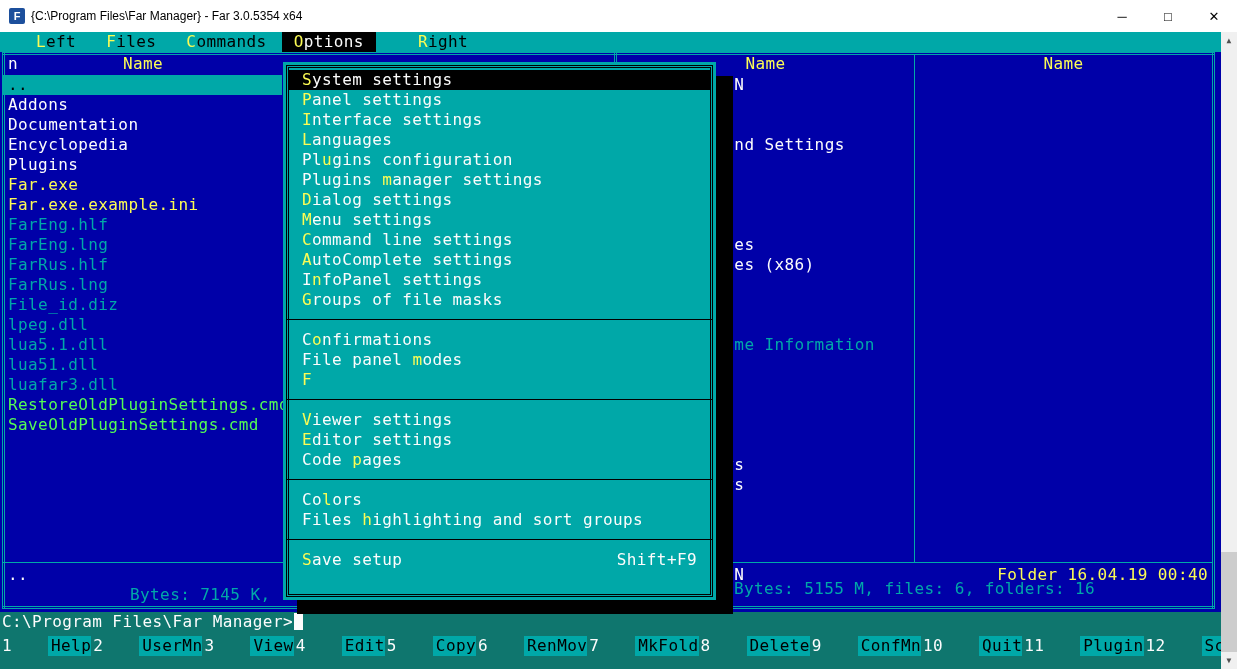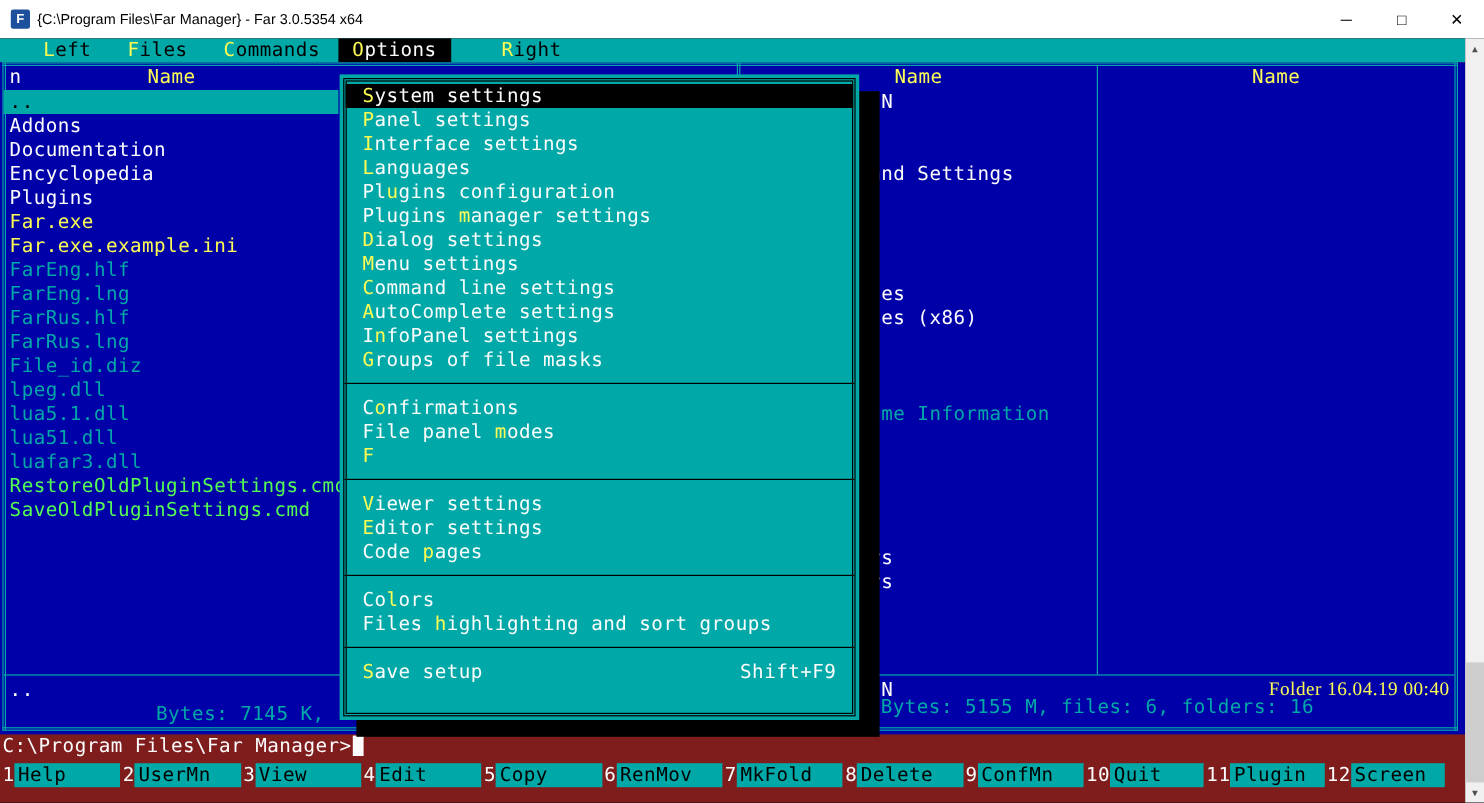--- a/index.html
+++ b/index.html
@@ -6,21 +6,21 @@
   .screen{position:relative;width:1237px;height:669px;background:#000;overflow:hidden;
           font-family:"DejaVu Sans Mono","Liberation Mono",monospace;font-size:16px;letter-spacing:.4px;}
   
   .titlebar{position:absolute;top:0;left:0;width:1237px;height:32px;background:var(--titlebar_bg,#fff);
             display:flex;align-items:center;color:#000;font-family:"Liberation Sans",sans-serif;font-size:12px;letter-spacing:0;}
   .app-icon{width:16px;height:16px;margin:0 6px 0 9px;background:#1c4f9c;color:#fff;font-size:11px;font-weight:bold;
             display:flex;align-items:center;justify-content:center;border-radius:2px;}
   .title-text{flex:1;white-space:nowrap;overflow:hidden;}
   .win-btn{width:46px;height:32px;display:flex;align-items:center;justify-content:center;font-size:13px;color:#000;}
   
-  .console{position:absolute;top:32px;left:0;width:1221px;height:637px;background:#7f1d1d;}
+  .console{position:absolute;top:32px;left:0;width:1221px;height:637px;background:#0f766e;}
   
   .menubar{position:absolute;top:0;left:0;width:1221px;height:20px;line-height:20px;background:var(--menubar_bg,#00a8a8);
            display:flex;color:#000;white-space:pre;}
   .mb-item{margin-left:30px;}
   .mb-item:first-child{margin-left:36px;}
   .mb-item .hk{color:var(--yellow,#fcfc54);}
   .mb-item.selected{margin-left:15px;margin-right:12px;padding:0 12px;background:#000;color:var(--white,#fcfcfc);}
   .mb-item.selected .hk{color:var(--yellow,#fcfc54);}
   
   .panels{position:absolute;top:20px;left:0;width:1221px;height:560px;background:var(--panel_bg,#0000a8);}
@@ -39,41 +39,41 @@
   .file-row{height:20px;line-height:20px;padding-left:5px;white-space:pre;overflow:visible;}
   .rp-row{position:absolute;left:624px;height:20px;line-height:20px;white-space:pre;}
   .c-white{color:var(--white,#fcfcfc);}
   .c-cyan{color:var(--cyan,#00a8a8);}
   .c-yellow{color:var(--yellow,#fcfc54);}
   .c-green{color:var(--green,#54fc54);}
   .file-row.cursor{background:var(--cyan,#00a8a8);color:#000;}
   .lp-status{position:absolute;left:8px;top:513px;height:20px;line-height:20px;color:var(--white,#fcfcfc);white-space:pre;}
   .lp-info{position:absolute;left:130px;top:533px;height:20px;line-height:20px;color:var(--cyan,#00a8a8);white-space:pre;}
   .rp-status-name{position:absolute;left:624px;top:513px;height:20px;line-height:20px;color:var(--white,#fcfcfc);white-space:pre;}
-  .rp-status-info{position:absolute;right:13px;top:513px;height:20px;line-height:20px;color:var(--yellow,#fcfc54);white-space:pre;font-family:Liberation Serif, serif;}
+  .rp-status-info{position:absolute;right:13px;top:513px;height:20px;line-height:20px;color:var(--yellow,#fcfc54);white-space:pre;}
   .rp-info{position:absolute;left:617px;top:527px;width:595px;height:20px;line-height:20px;text-align:center;color:var(--cyan,#00a8a8);white-space:pre;}
   
   .menu-shadow{position:absolute;left:297px;top:44px;width:436px;height:538px;background:#000;z-index:8;}
   .dropdown{position:absolute;left:283px;top:30px;width:433px;height:538px;background:var(--menubar_bg,#00a8a8);z-index:9;}
   .dropdown-border{position:absolute;inset:3px;border:3px double #000;pointer-events:none;}
   .dropdown-items{position:absolute;left:5px;right:5px;top:8px;}
   .mi{height:20px;line-height:20px;padding:0 14px;display:flex;white-space:pre;color:var(--white,#fcfcfc);}
   .mi .hk{color:var(--yellow,#fcfc54);}
   .mi.selected{background:#000;}
   .mi .sc{margin-left:auto;}
   .msep{height:20px;position:relative;}
   .msep::after{content:"";position:absolute;left:-1px;right:-1px;top:9px;border-top:1px solid #000;}
   
   .cmdline{position:absolute;left:2px;top:580px;height:20px;line-height:20px;color:var(--white,#fcfcfc);white-space:pre;}
   .cmd-cursor{position:absolute;left:294px;top:581px;width:9px;height:17px;background:var(--white,#fcfcfc);}
   
   .fnbar{position:absolute;left:0;top:604px;width:1204px;height:20px;display:flex;line-height:20px;}
   .fn-slot{flex:1;display:flex;}
   .fn-num{min-width:10px;padding-left:2px;color:var(--white,#fcfcfc);text-align:right;}
-  .fn-label{flex:1;background:var(--cyan,#00a8a8);color:#000;padding-left:3px;white-space:pre;overflow:hidden;}
+  .fn-label{flex:1;background:var(--cyan,#00a8a8);color:#000;padding-left:3px;white-space:pre;overflow:hidden;margin-left:36px;}
   
   .scrollbar{position:absolute;right:0;top:32px;width:16px;height:637px;background:var(--scrollbar_track,#f0f0f0);}
   .sb-arrow{position:absolute;left:0;width:16px;height:17px;display:flex;align-items:center;justify-content:center;
             color:#505050;font-size:8px;letter-spacing:0;}
   .sb-up{top:0;}
   .sb-down{bottom:0;}
   .sb-thumb{position:absolute;left:0;top:520px;width:16px;height:100px;background:var(--scrollbar_thumb,#cdcdcd);}
 </style>
 </head>
 <body>

